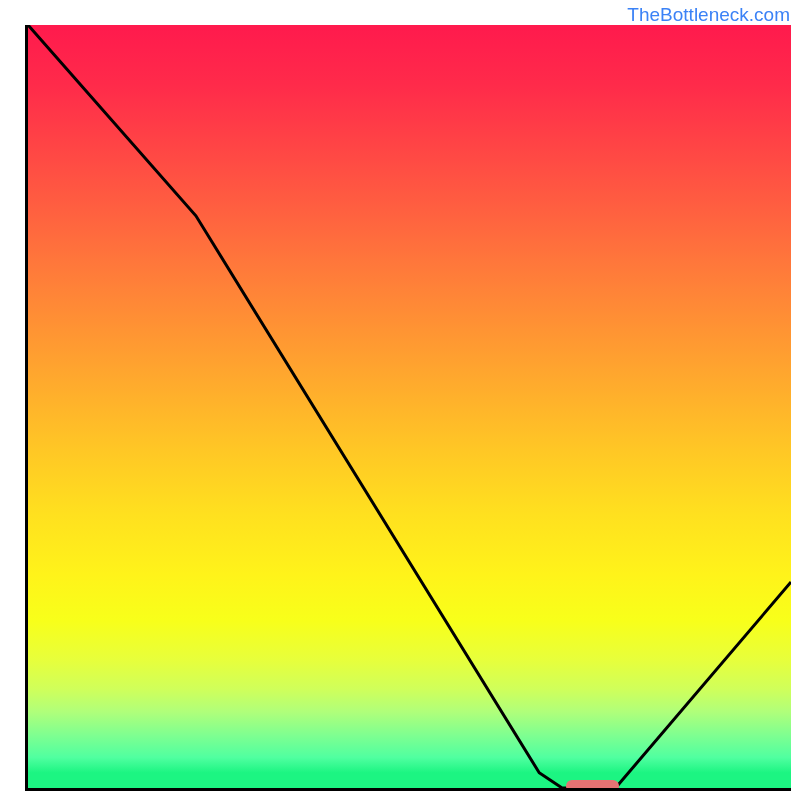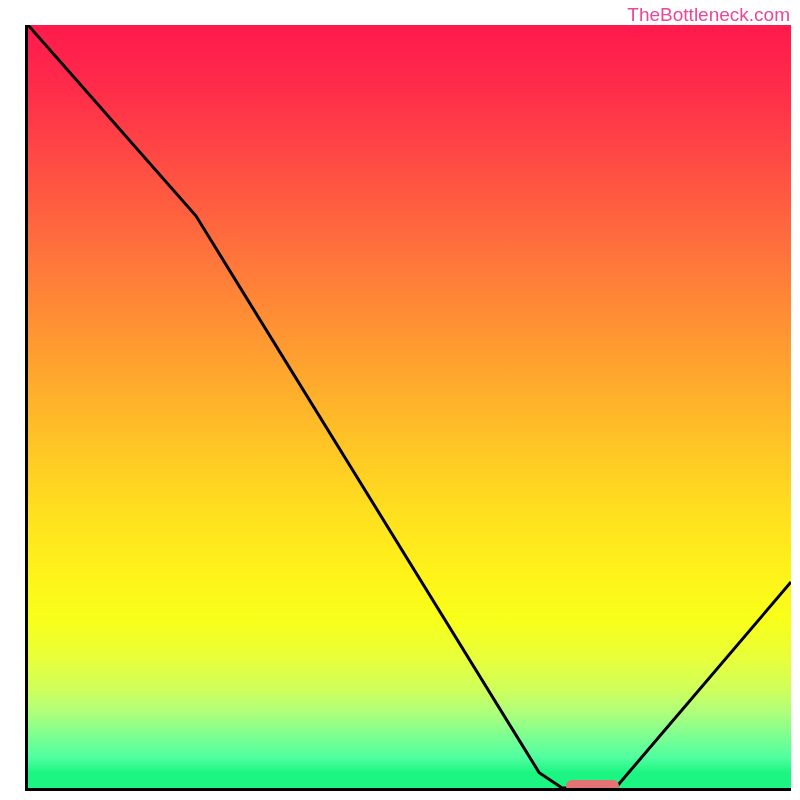--- a/index.html
+++ b/index.html
@@ -8,21 +8,21 @@
     background: #ffffff;
     width: 800px;
     height: 800px;
     position: relative;
     font-family: Arial, sans-serif;
   }
   .watermark {
     position: absolute;
     top: 4px;
     right: 10px;
-    color: #ec4899;
+    color: #3b82f6;
     font-size: 19px;
     font-weight: normal;
     z-index: 10;
   }
   .plot-area {
     position: absolute;
     left: 25px;
     top: 25px;
     width: 763px;
     height: 763px;

